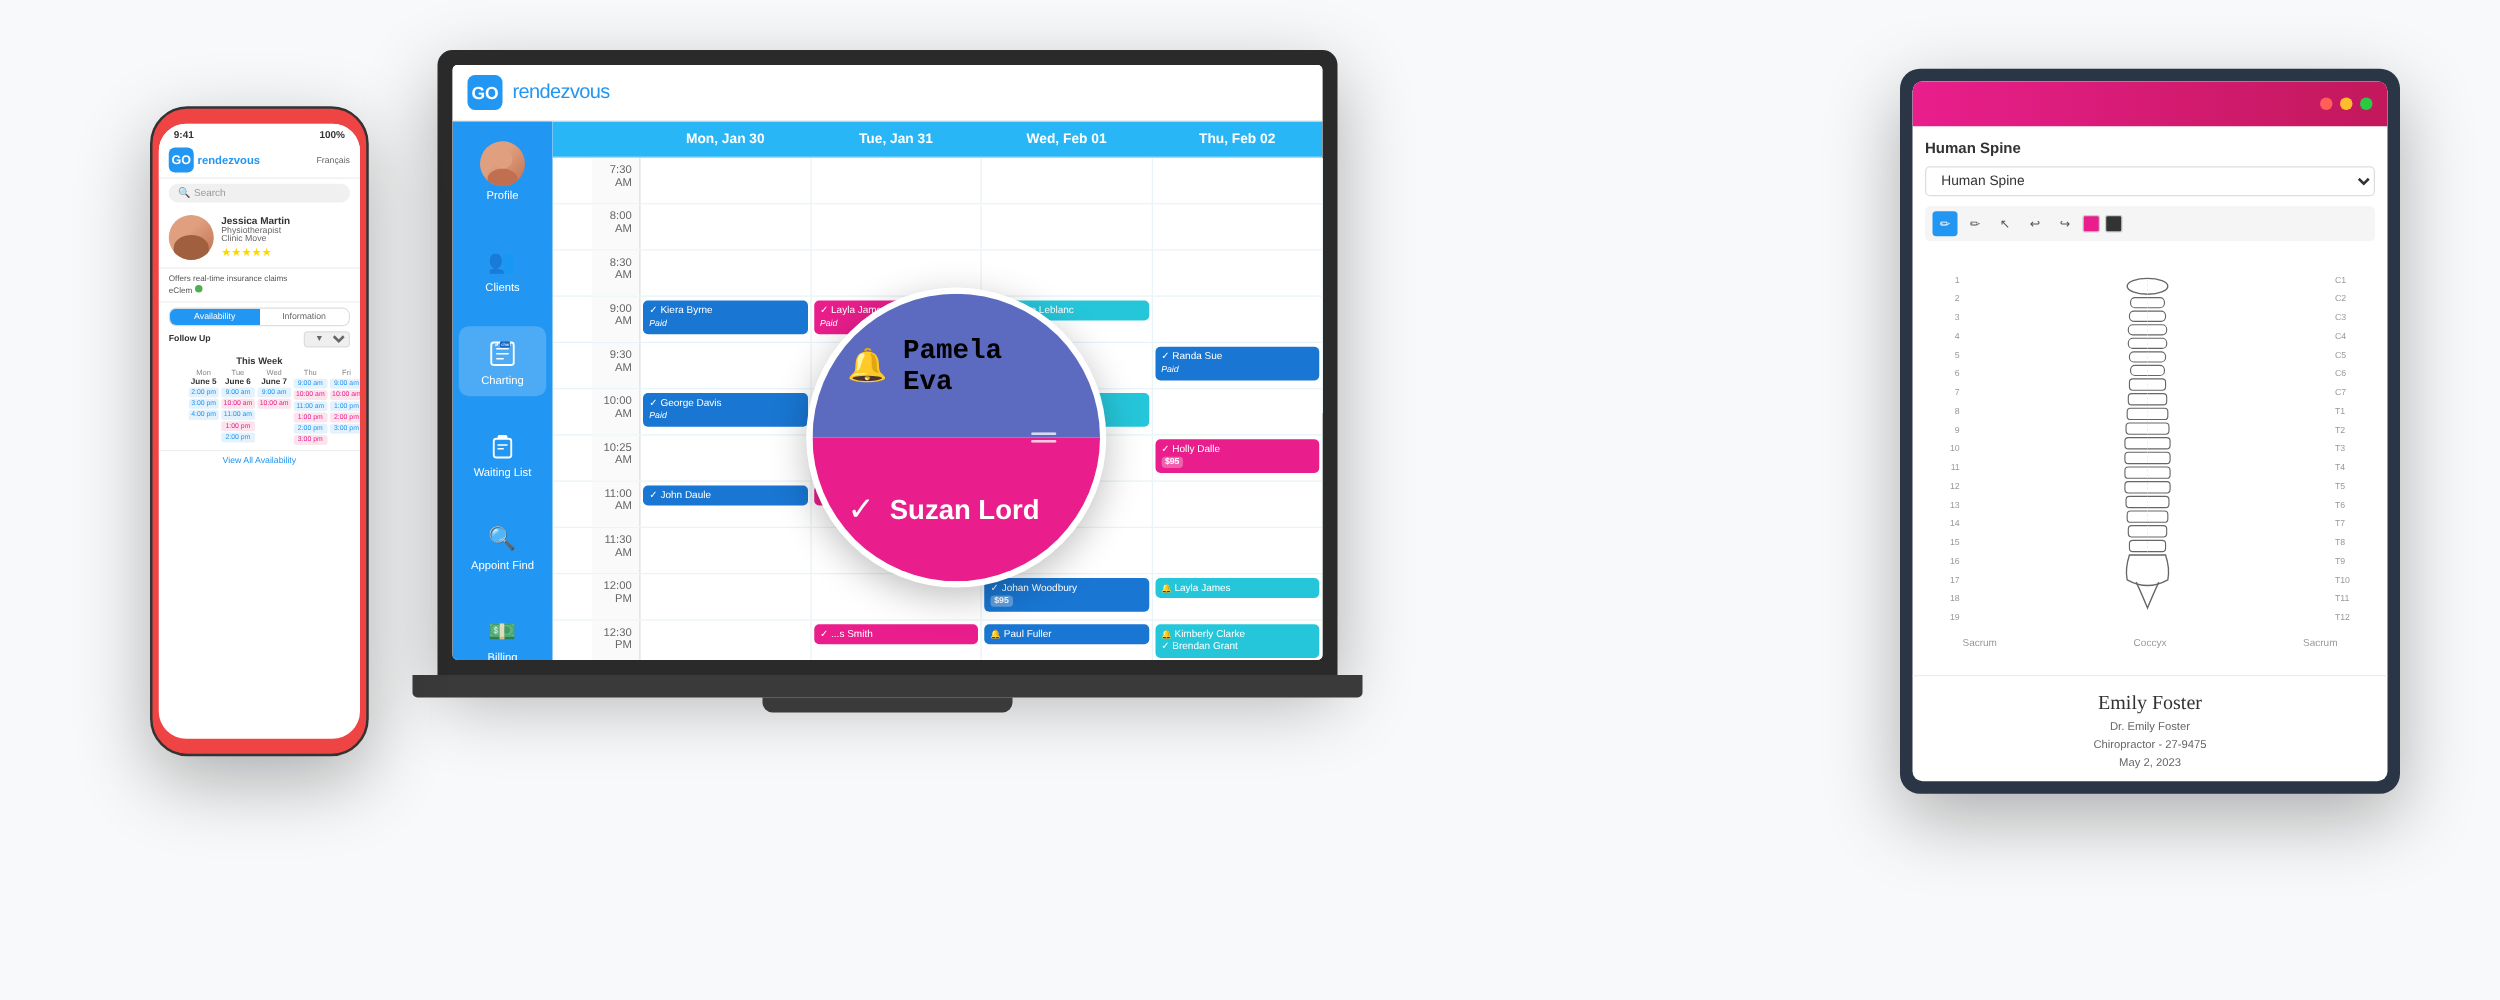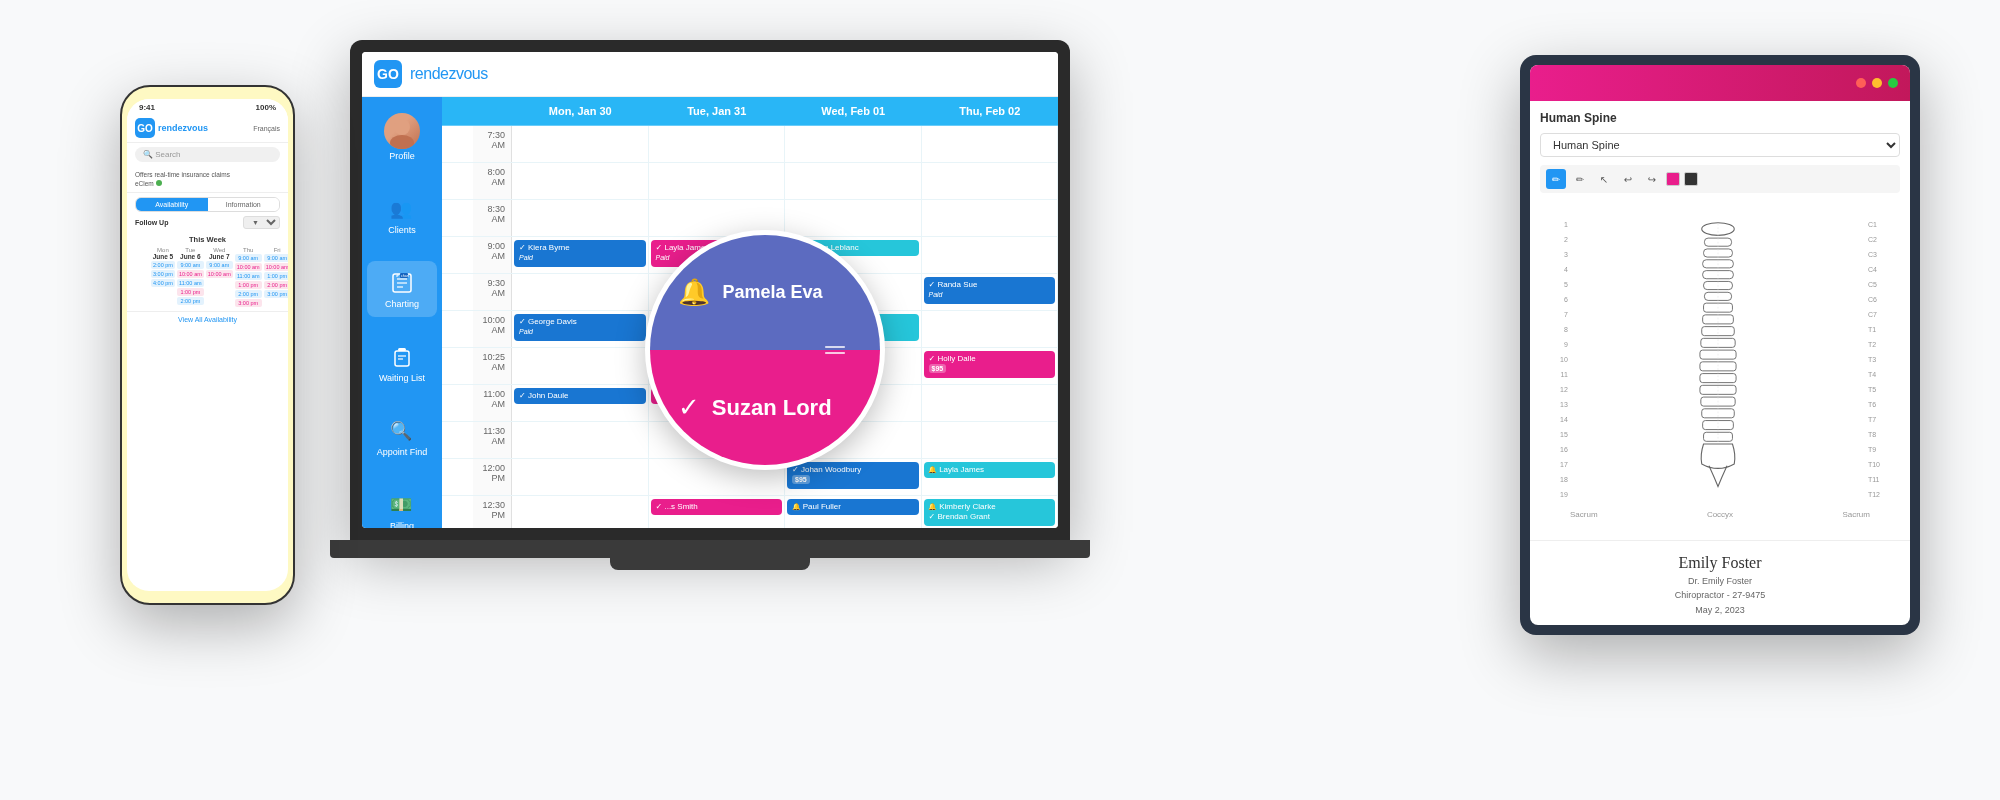--- a/index.html
+++ b/index.html
@@ -24,21 +24,21 @@
       background: #f8f9fa;
     }
 
     
     .phone {
       position: absolute;
       left: 120px;
       top: 85px;
       width: 175px;
       height: 520px;
-      background: #fef9c3;
+      background: #ef4444;
       border-radius: 30px;
       box-shadow: 0 20px 60px rgba(0,0,0,0.3);
       z-index: 2;
       overflow: hidden;
       border: 2px solid #333;
     }
     .phone-screen {
       position: absolute;
       top: 12px;
       left: 5px;
@@ -461,23 +461,24 @@
       display: flex;
       align-items: center;
       padding: 0 28px;
       gap: 12px;
     }
     .popup-bell {
       font-size: 26px;
       color: white;
     }
     .popup-name {
-      font-size: 18px;
+      font-size: 22px;
       font-weight: 700;
-      color: #ffffff;
+      color: #000000;
+      font-family: Liberation Mono, monospace;
     }
     .popup-bottom {
       height: 50%;
       background: #E91E8C;
       display: flex;
       align-items: center;
       padding: 0 28px;
       gap: 12px;
     }
     .popup-check {
@@ -665,20 +666,31 @@
         <span>100%</span>
       </div>
       <div class="phone-header">
         <div class="phone-logo">
           <div class="phone-logo-icon">GO</div>
           <span class="phone-logo-text">rendezvous</span>
         </div>
         <span class="phone-lang">Français</span>
       </div>
       <div class="phone-search">🔍 Search</div>
+      <div class="phone-profile-section">
+        <div class="phone-avatar">
+          <div class="phone-avatar-body"></div>
+        </div>
+        <div class="phone-profile-info">
+          <div class="phone-profile-name">Jessica Martin</div>
+          <div class="phone-profile-role">Physiotherapist</div>
+          <div class="phone-profile-role">Clinic Move</div>
+          <div class="phone-stars">★★★★★</div>
+        </div>
+      </div>
       <div class="phone-description">
         <span>Offers real-time insurance claims</span>
         <br>
         <span>eClem</span>
         <span class="phone-green-dot"></span>
       </div>
       <div class="phone-tabs">
         <div class="phone-tab active">Availability</div>
         <div class="phone-tab">Information</div>
       </div>

